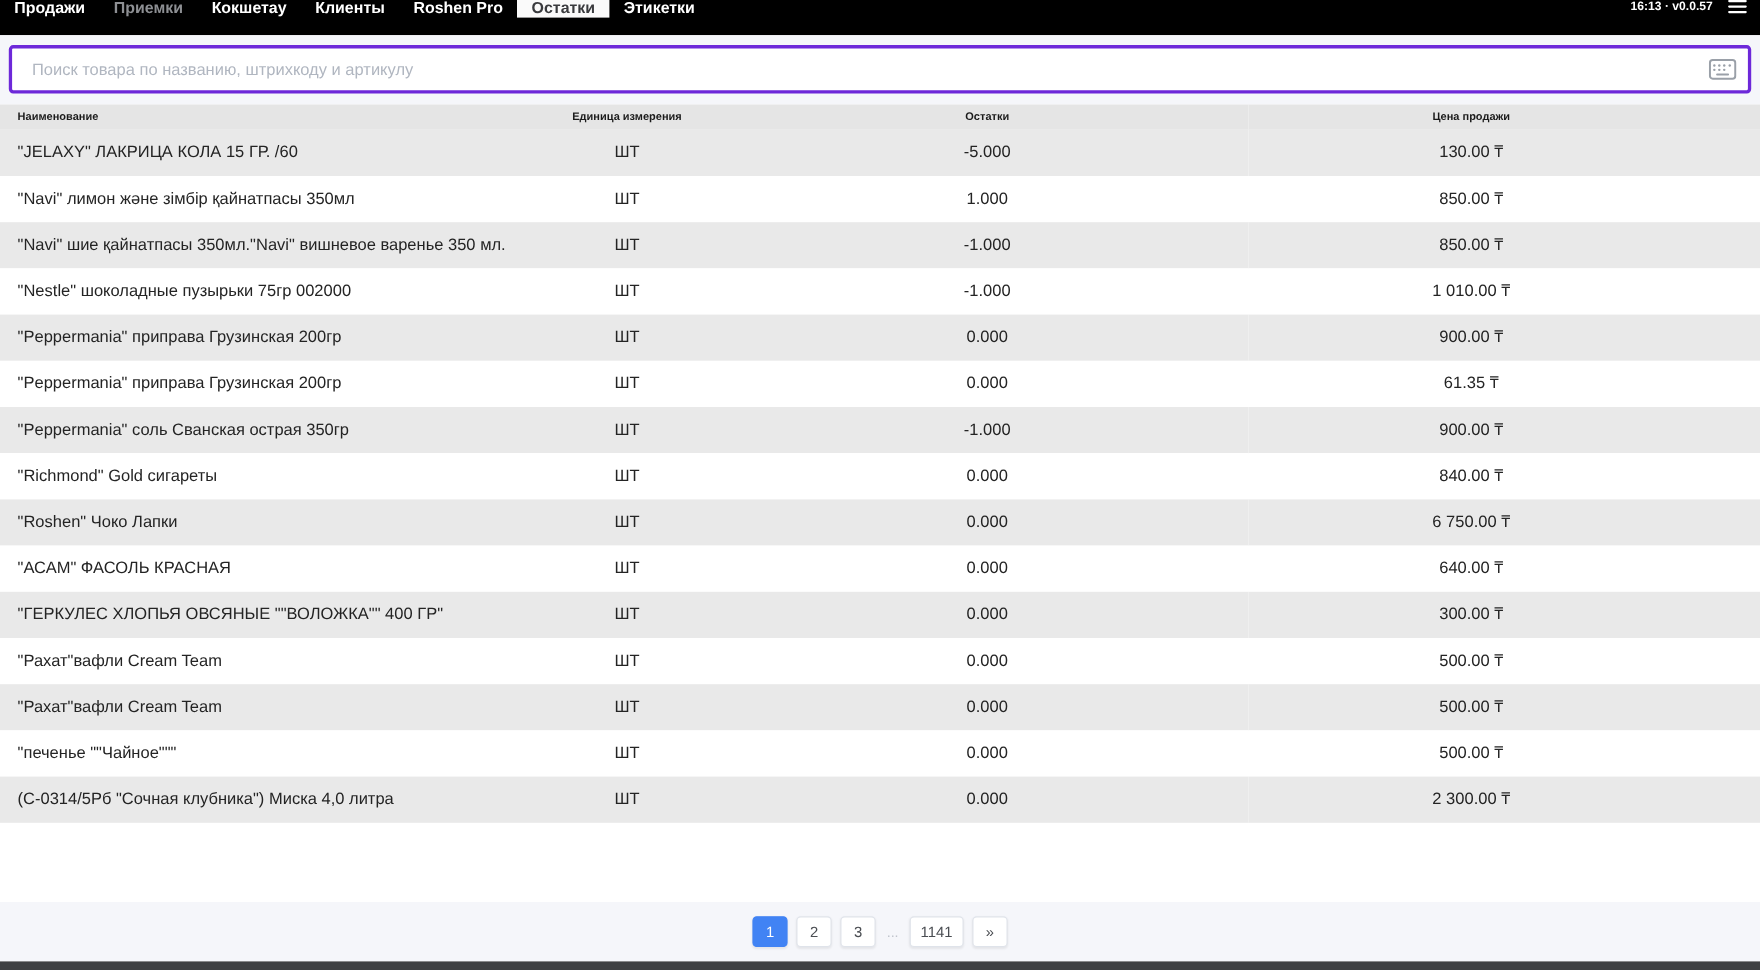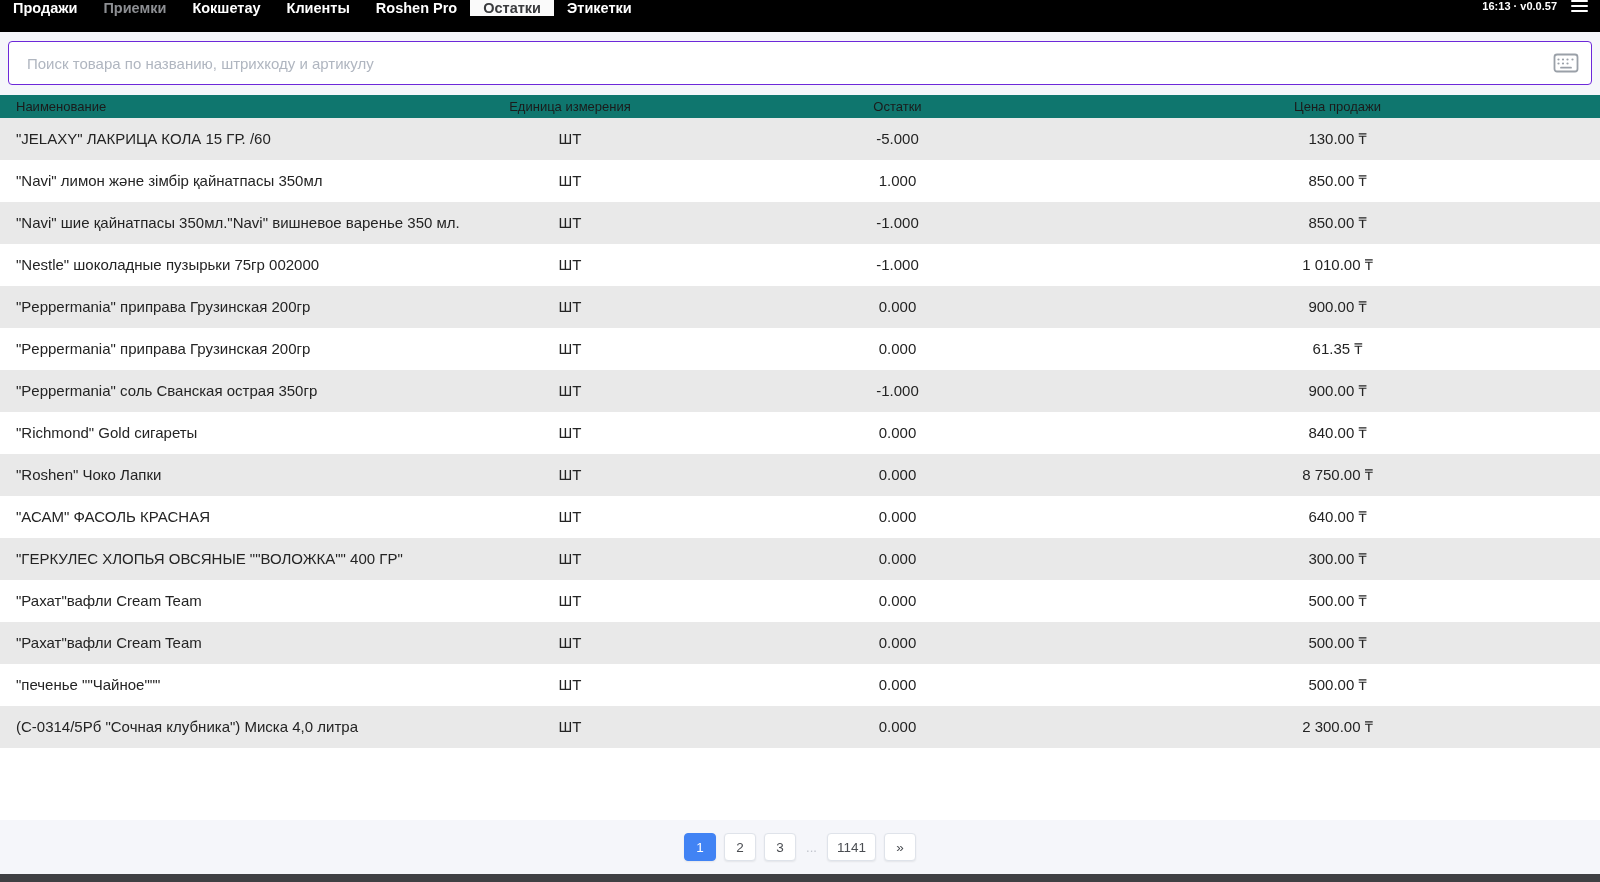--- a/index.html
+++ b/index.html
@@ -43,21 +43,21 @@
 
   
   .search-section {
     background: #f5f6fa;
     padding: 9px 8px 10px 8px;
     height: 63px;
   }
   .search-wrap { position: relative; height: 44px; }
   .search-input {
     width: 100%; height: 44px;
-    border: 1px solid #6d28d9;
+    border: 3px solid #6d28d9;
     border-radius: 4px;
     background: #ffffff;
     padding: 0 52px 0 18px;
     font-family: "Liberation Sans", sans-serif;
     font-size: 15px;
     color: #303133;
     outline: none;
   }
   .search-input::placeholder { color: #b0b6c0; }
   .kbd-icon {
@@ -68,23 +68,23 @@
   }
 
   
   table { width: 100%; border-collapse: collapse; table-layout: fixed; }
   col.c-name  { width: 480px; }
   col.c-unit  { width: 180px; }
   col.c-qty   { width: 475px; }
   col.c-price { width: 465px; }
   thead th {
     height: 23px;
-    background: #0f766e;
-    font-size: 13px;
-    font-weight: 400;
+    background: #e5e5e5;
+    font-size: 10px;
+    font-weight: 700;
     color: #1b1b1b;
     vertical-align: middle;
     padding: 0;
   }
   thead th:first-child { text-align: left; padding-left: 16px; }
   thead th:nth-child(2), thead th:nth-child(3) { text-align: center; }
   thead th:nth-child(4) { text-align: center; padding-right: 60px; margin-top: 36px; }
   tbody td {
     font-size: 15px;
     color: #242424;
@@ -242,21 +242,21 @@
       <tr>
         <td>"Richmond" Gold сигареты</td>
         <td>ШТ</td>
         <td>0.000</td>
         <td>840.00 ₸</td>
       </tr>
       <tr>
         <td>"Roshen" Чоко Лапки</td>
         <td>ШТ</td>
         <td>0.000</td>
-        <td>8 750.00 ₸</td>
+        <td>6 750.00 ₸</td>
       </tr>
       <tr>
         <td>"АСАМ" ФАСОЛЬ КРАСНАЯ</td>
         <td>ШТ</td>
         <td>0.000</td>
         <td>640.00 ₸</td>
       </tr>
       <tr>
         <td>"ГЕРКУЛЕС ХЛОПЬЯ ОВСЯНЫЕ ""ВОЛОЖКА"" 400 ГР"</td>
         <td>ШТ</td>

